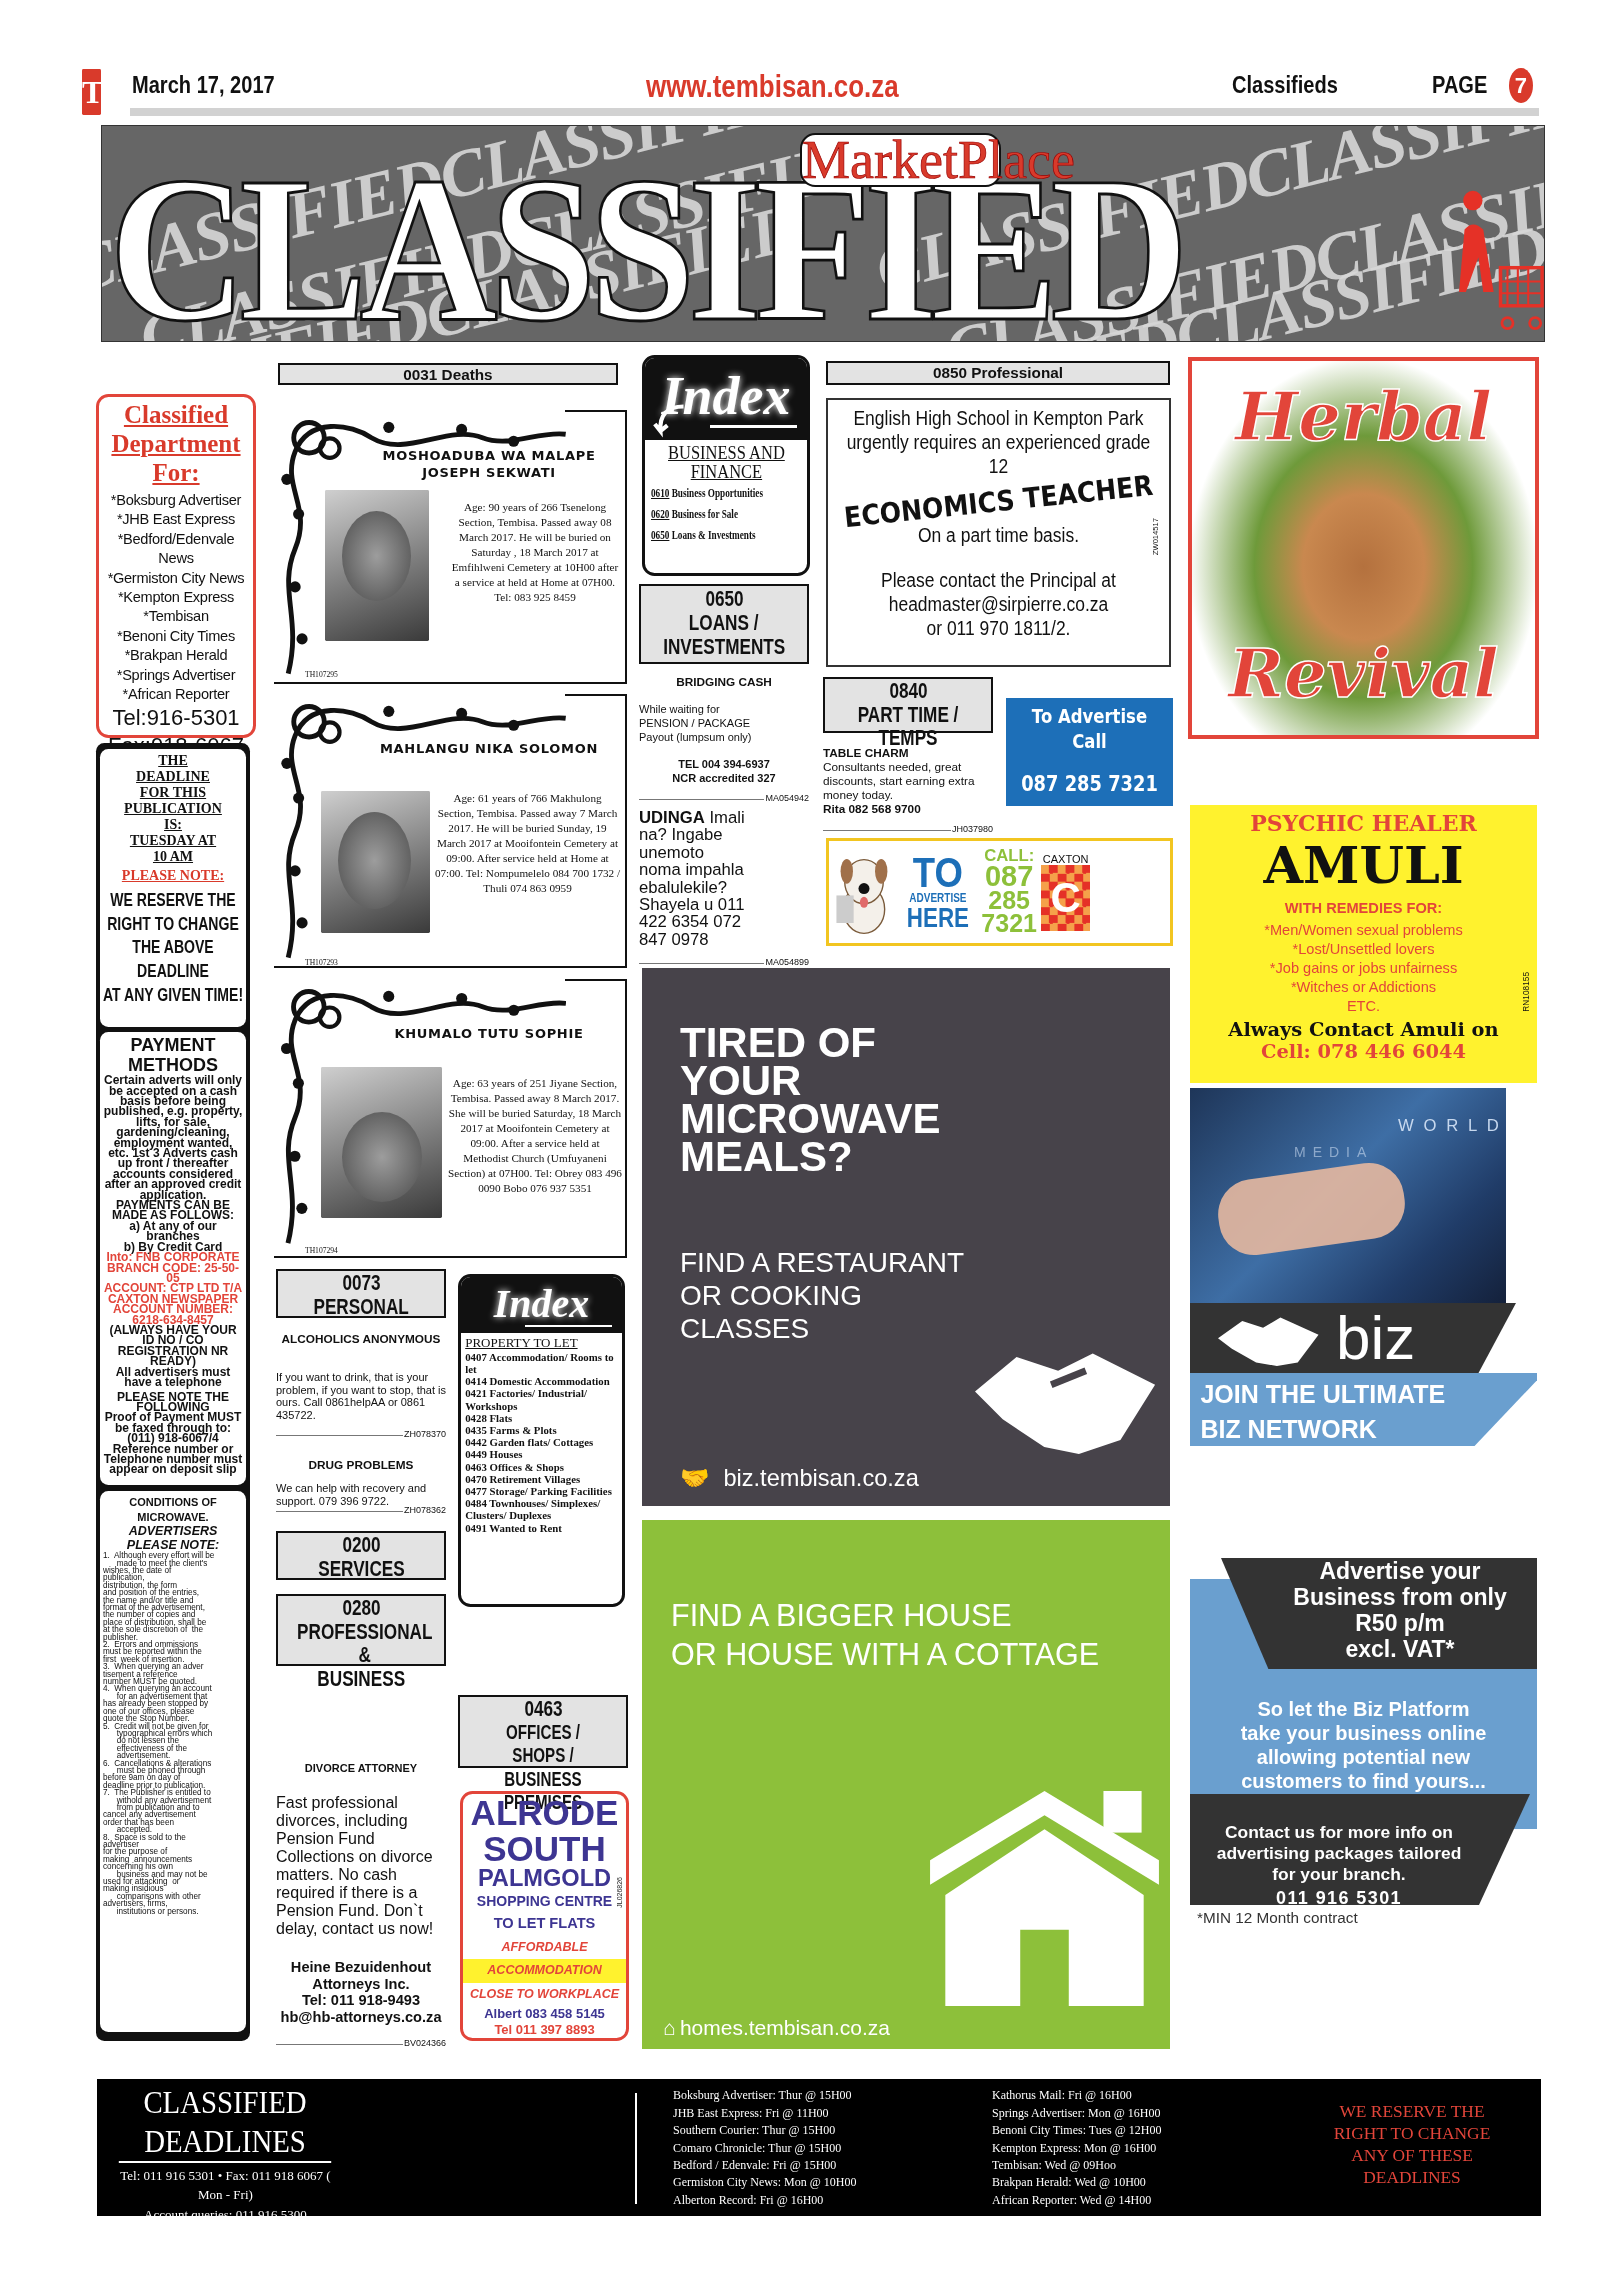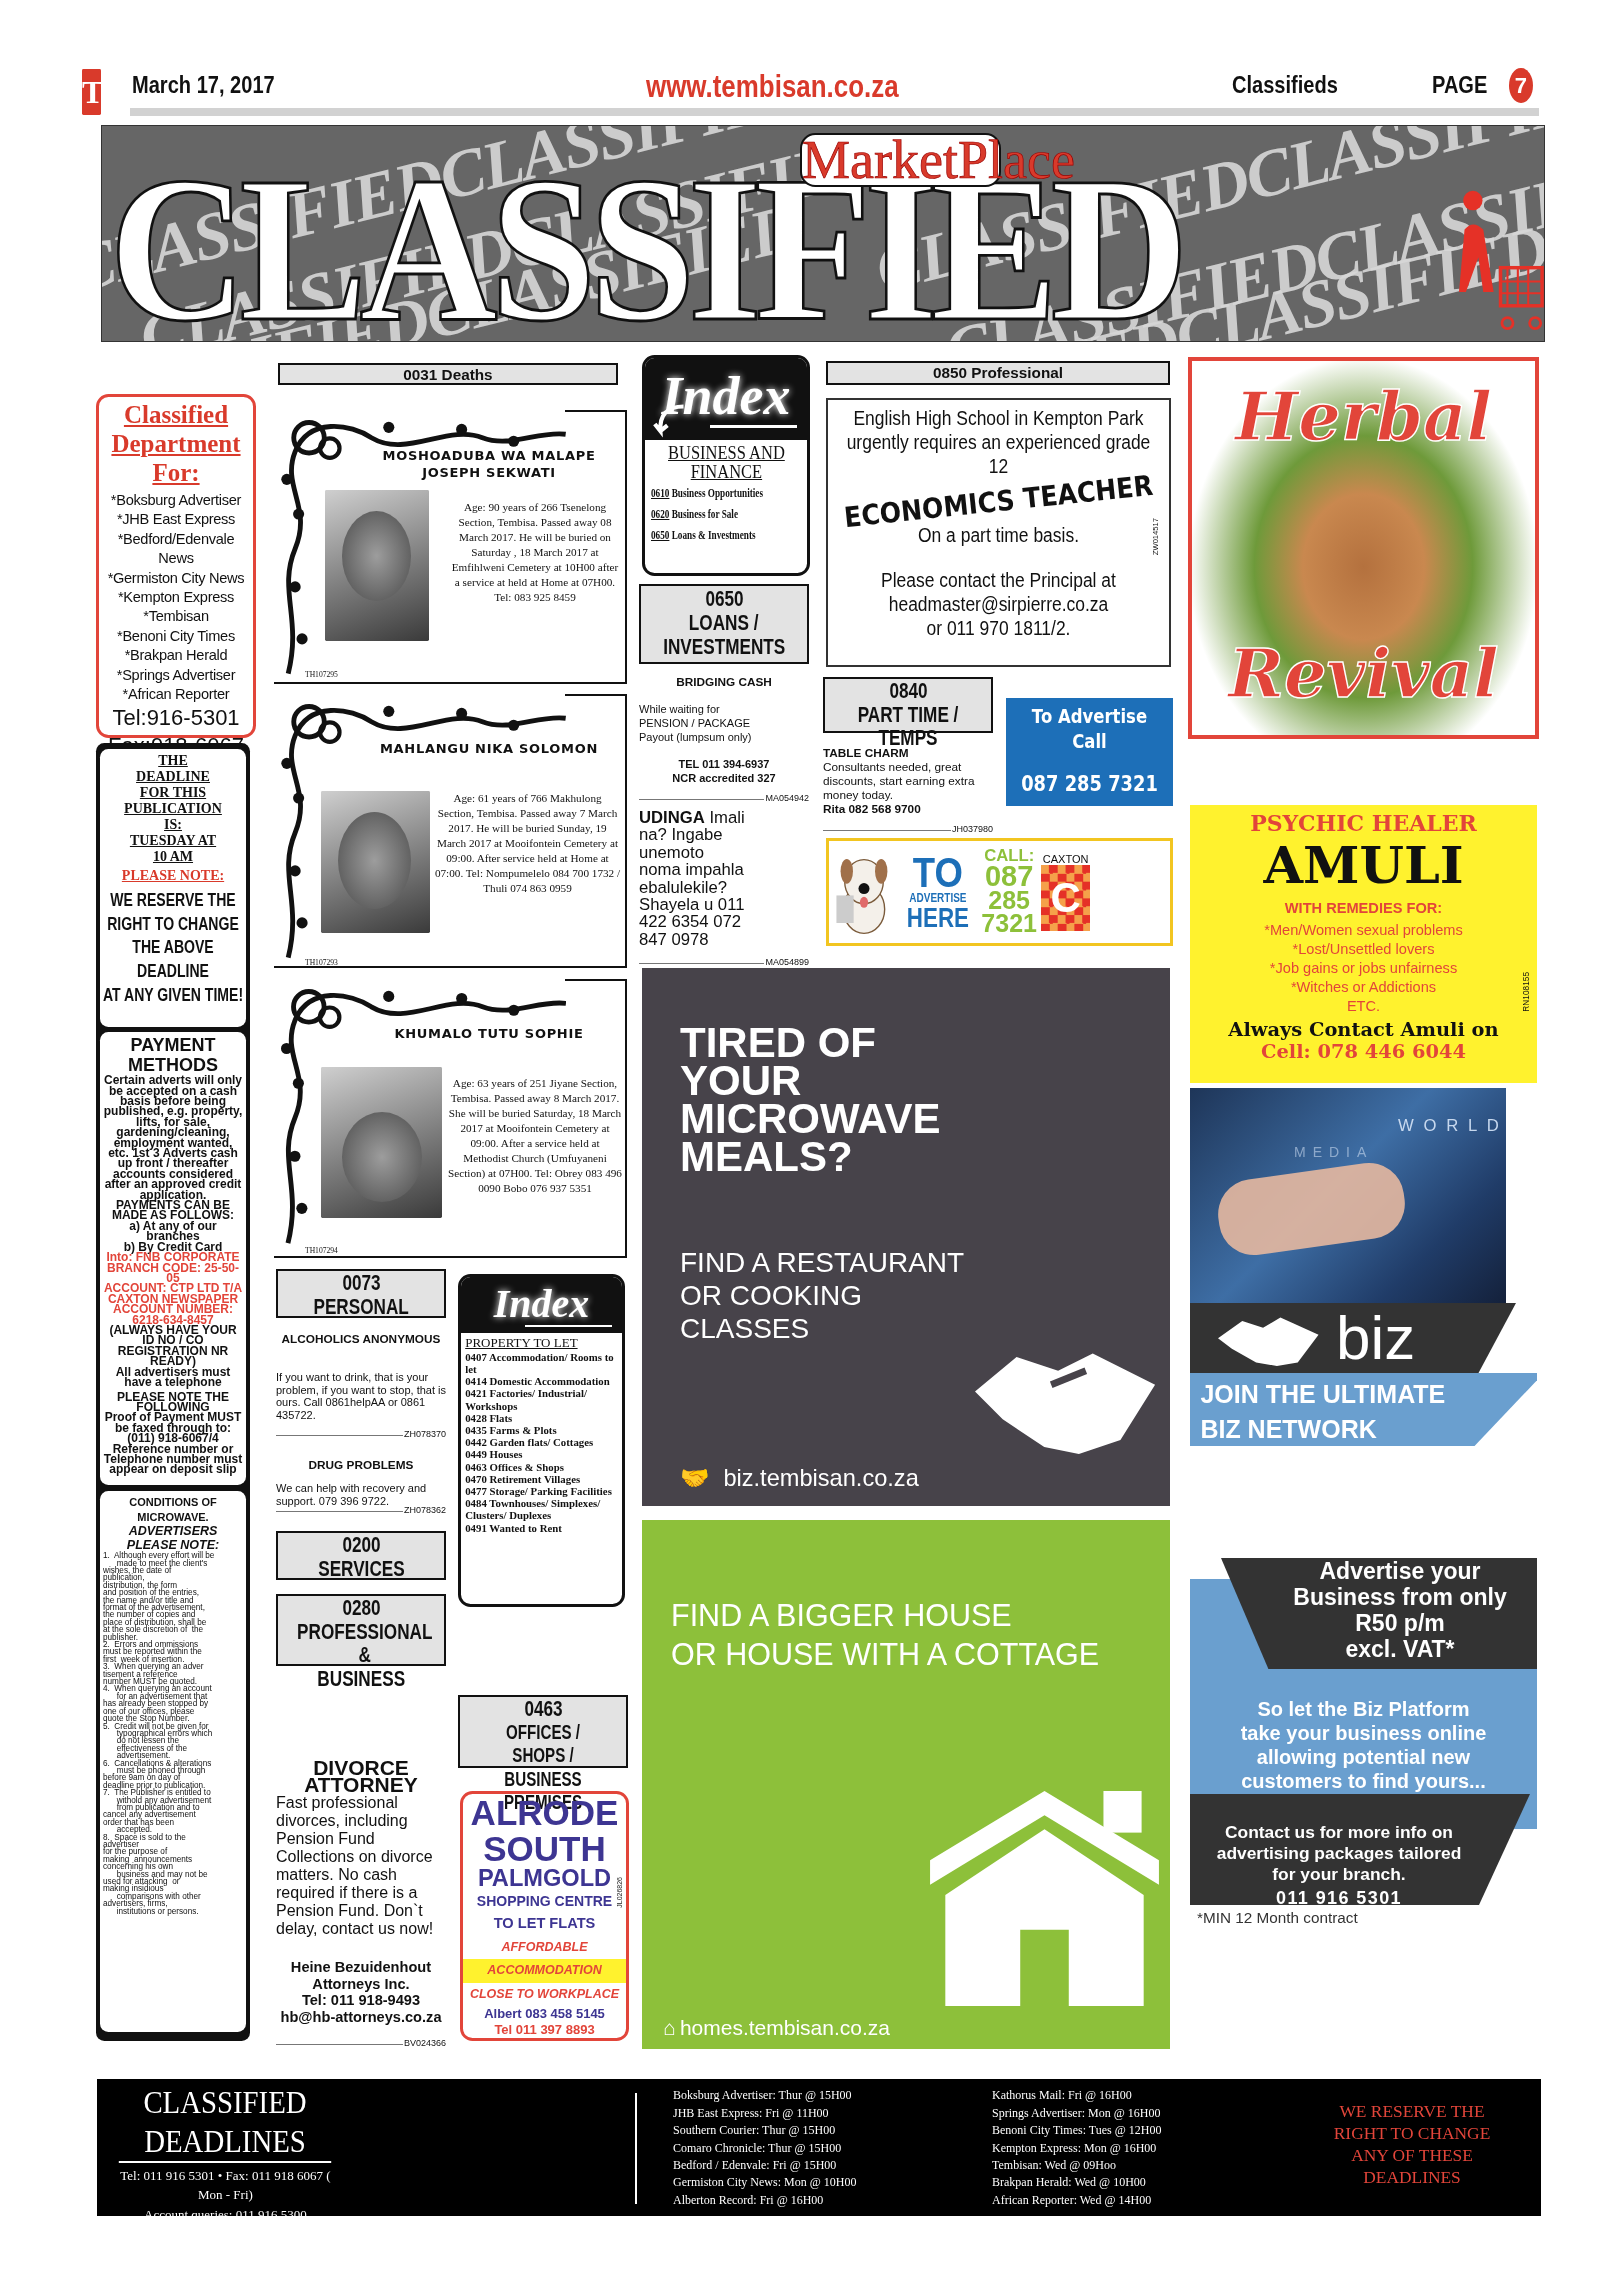--- a/index.html
+++ b/index.html
@@ -276,21 +276,21 @@
 <div class="abs" style="left:276px;top:1458px;width:170px;text-align:center;font-weight:bold;font-size:11.8px">DRUG PROBLEMS</div>
 <div class="abs small" style="left:276px;top:1482px;width:170px">We can help with recovery and support. 079 396 9722.</div>
 <div class="abs refline" style="left:276px;top:1510px;width:170px">
     <span>ZH078362</span>
   </div>
 
 <div class="abs secbox h2box" style="left:276px;top:1531px;width:170px;height:49px"><span>0200</span><br><span>SERVICES</span></div>
 
 <div class="abs secbox h2box" style="left:276px;top:1594px;width:170px;height:72px"><span>0280</span><br><span>PROFESSIONAL &amp;</span><br><span>BUSINESS</span></div>
 
-<div class="abs" style="left:276px;top:1760px;width:170px;text-align:center;font-weight:bold;font-size:21px;line-height:16.7px">DIVORCE ATTORNEY</div>
+<div class="abs" style="left:276px;top:1760px;width:170px;text-align:center;font-weight:bold;font-size:11px;line-height:16.7px">DIVORCE ATTORNEY</div>
 <div class="abs" style="left:276px;top:1794px;width:170px;font-size:16px;line-height:18px">Fast professional divorces, including Pension Fund Collections on divorce matters. No cash required if there is a Pension Fund. Don`t delay, contact us now!</div>
 <div class="abs" style="left:276px;top:1959px;width:170px;text-align:center;font-weight:bold;font-size:14.6px;line-height:16.7px">
   <div>Heine Bezuidenhout Attorneys Inc.</div>
   <div>Tel: 011 918-9493</div>
   <div>hb@hb-attorneys.co.za</div>
 </div>
 <div class="abs refline" style="left:276px;top:2041px;width:170px">
     <span>BV024366</span>
   </div>
 
@@ -342,21 +342,21 @@
 </div>
 <svg class="abs" style="left:652px;top:403px" width="35" height="35" viewBox="0 0 50 50">
     <path d="M45 5 Q10 5 12 40 L4 30 M12 40 L22 32" fill="none" stroke="#fff" stroke-width="6"></path>
   </svg>
 
 <div class="abs secbox h2box" style="left:639px;top:584px;width:170px;height:80px;padding-top:1.4px"><span>0650</span><br><span>LOANS /</span><br><span>INVESTMENTS</span></div>
 
 <div class="abs" style="left:639px;top:675px;width:170px;text-align:center;font-weight:bold;font-size:11.8px">BRIDGING CASH</div>
 <div class="abs" style="left:639px;top:702px;width:125px;font-size:11px;line-height:14px">While waiting for PENSION / PACKAGE Payout (lumpsum only)</div>
 <div class="abs" style="left:639px;top:757px;width:170px;text-align:center;font-weight:bold;font-size:11px;line-height:14px">
-  <div>TEL 011 394-6937</div>
+  <div>TEL 004 394-6937</div>
   <div>NCR accredited 327</div>
 </div>
 <div class="abs refline" style="left:639px;top:795px;width:170px">
     <span>MA054942</span>
   </div>
 <div class="abs" style="left:639px;top:809px;width:111px;font-size:16.7px;line-height:17.4px"><b>UDINGA</b> <span>Imali na? Ingabe unemoto noma impahla ebalulekile? Shayela u 011 422 6354 072 847 0978</span></div>
 <div class="abs refline" style="left:639px;top:957px;width:170px">
     <span>MA054899</span>
   </div>
 

